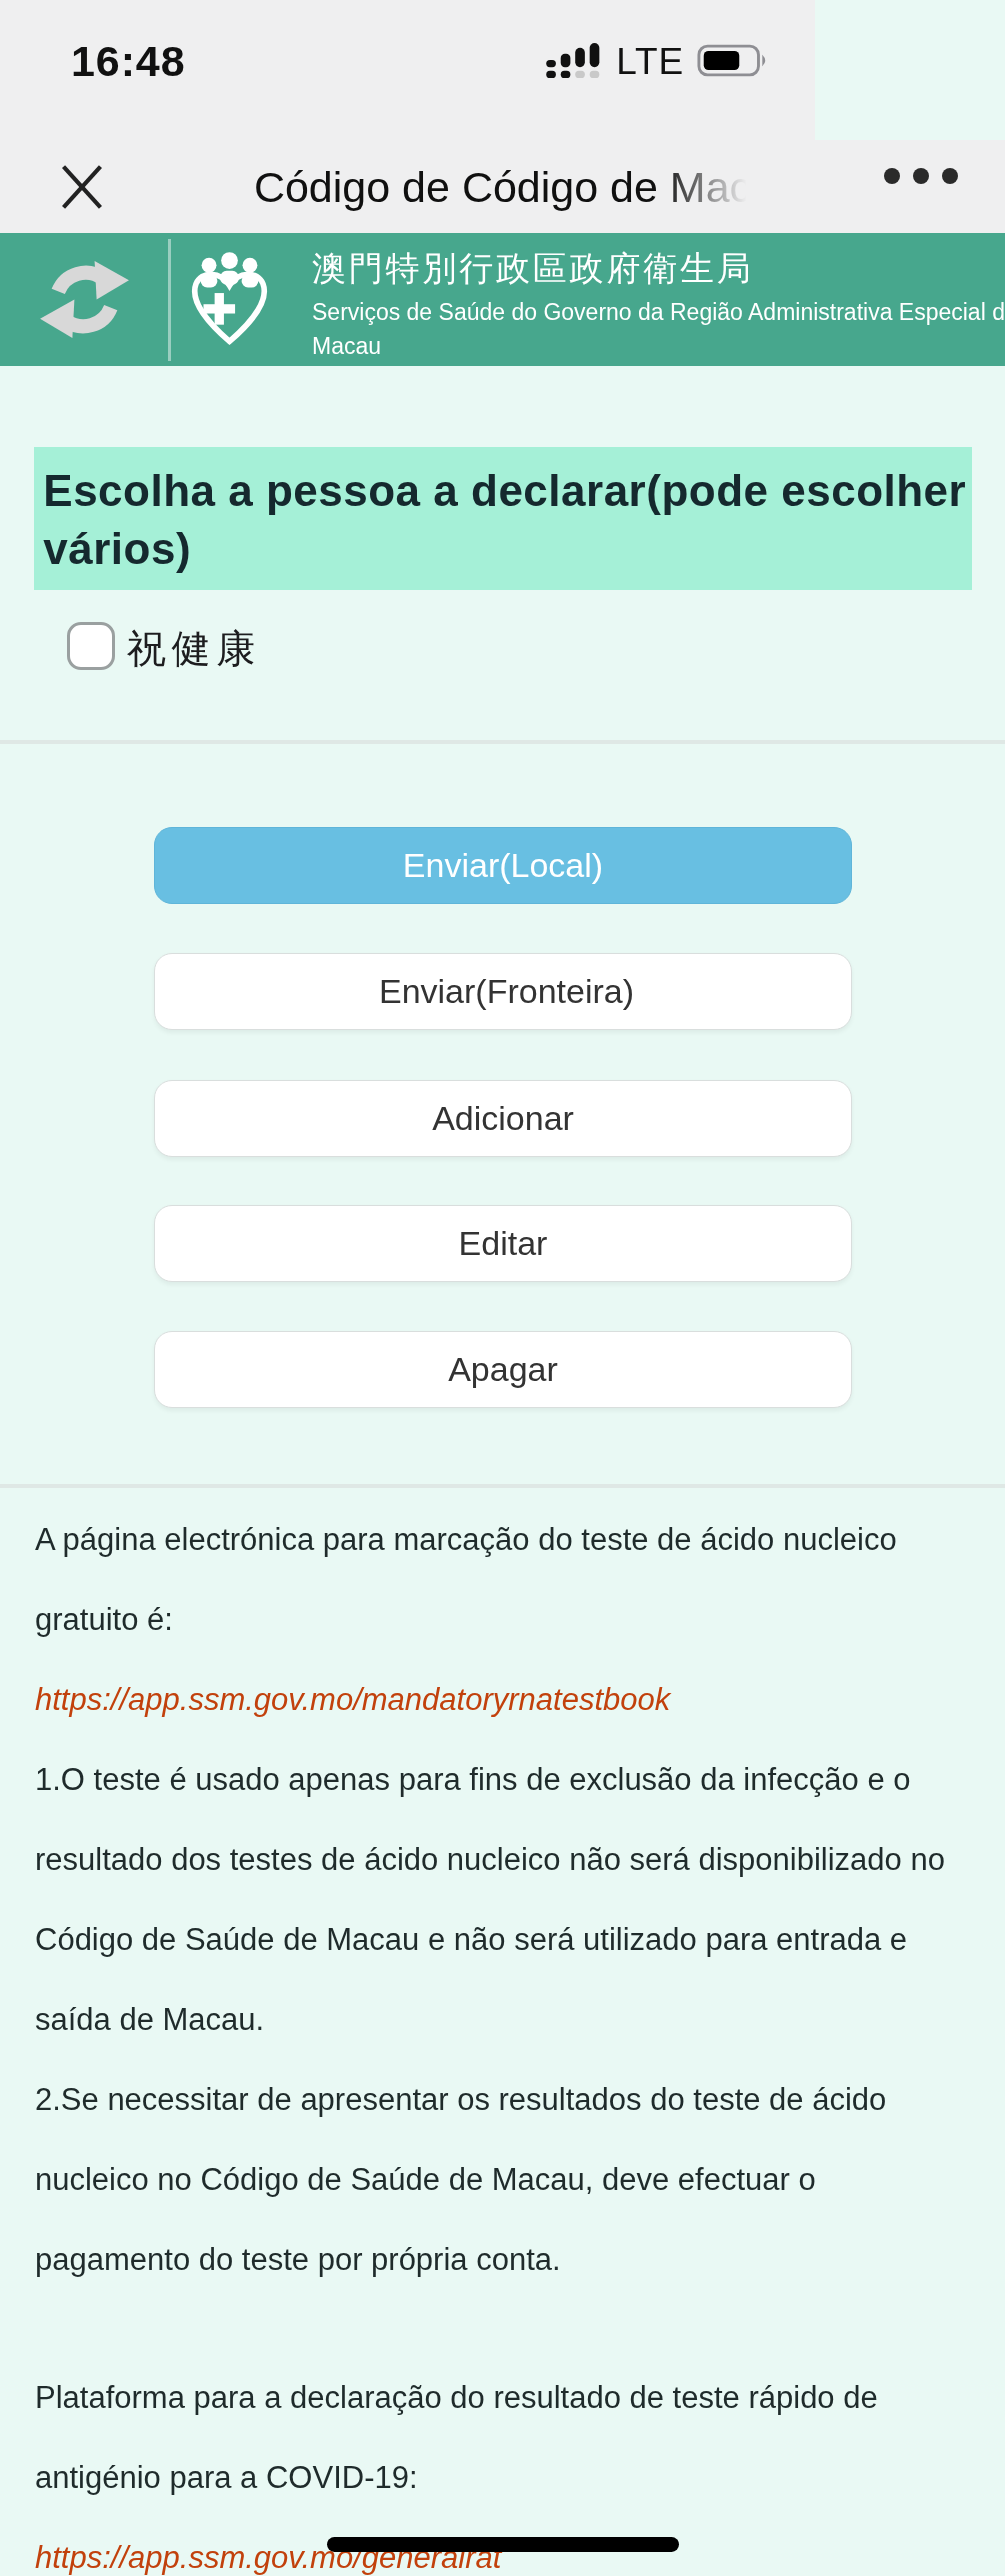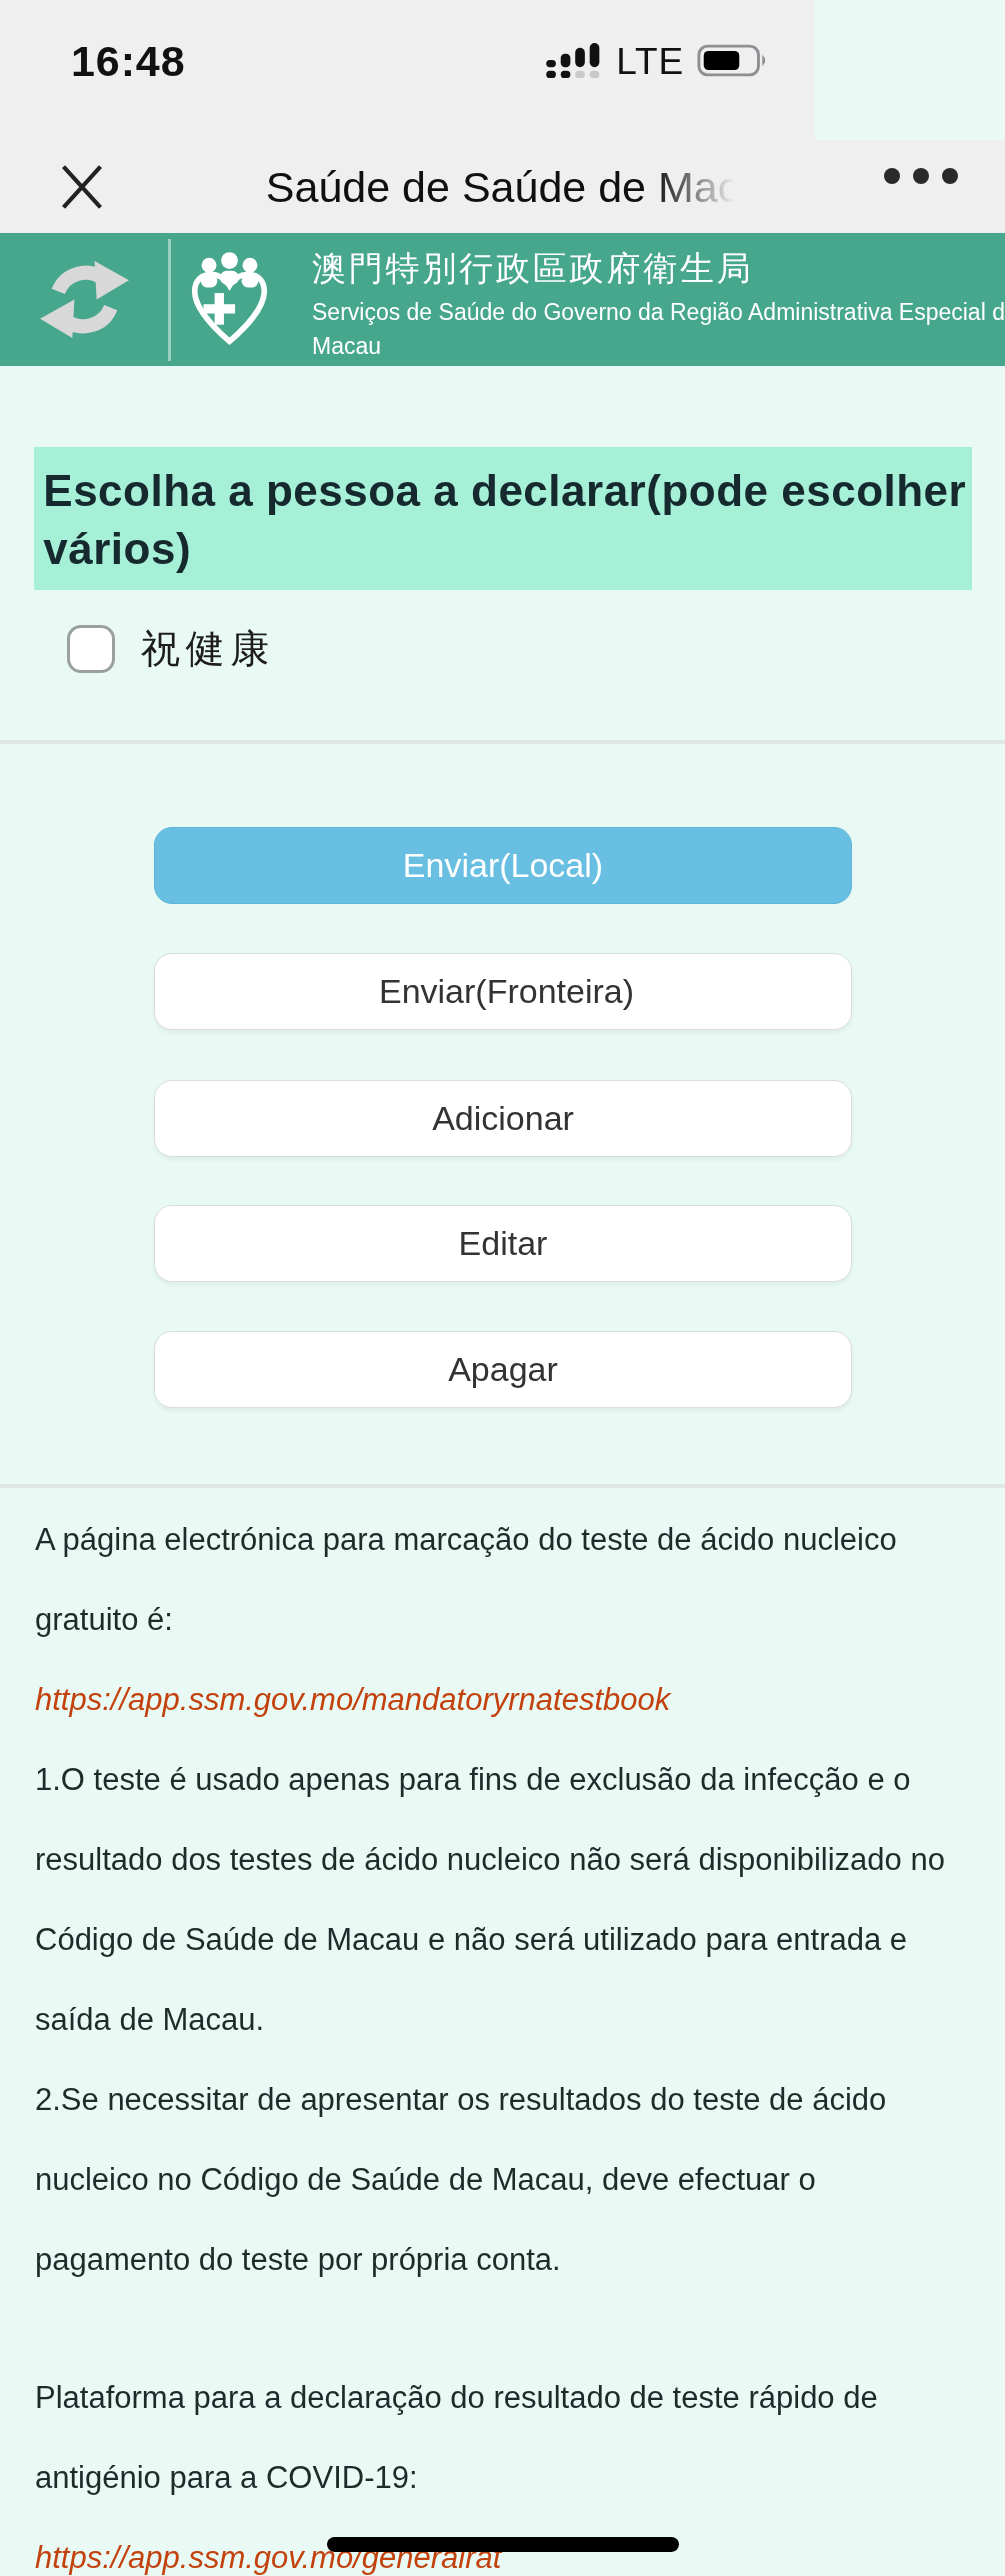--- a/index.html
+++ b/index.html
@@ -32,21 +32,21 @@
   .logo-wrap{position:absolute;left:183px;top:17px;width:93px;height:101px;}
   .agency{position:absolute;left:290px;top:13px;width:707px;color:#fff;margin-left:22px;}
   .agency-zh{font-size:34px;letter-spacing:2.8px;line-height:45px;}
   .agency-pt{font-size:23px;line-height:34px;margin-top:3.7px;}
   
   .section-title{
     position:absolute;left:34px;top:447px;width:938px;height:143px;
     background:#a5f0d7;box-sizing:border-box;padding:15px 0 0 9.3px;
     font-size:44px;font-weight:700;color:#15292e;line-height:58px;letter-spacing:0.5px;
   }
-  .person-row{position:absolute;left:67px;top:622px;display:flex;align-items:center;gap:26px;font-family:Liberation Mono, monospace;}
+  .person-row{position:absolute;left:67px;top:622px;display:flex;gap:12px;font-family:Liberation Mono, monospace;}
   .checkbox{
     width:48px;height:48px;background:#fff;border:3.7px solid #9aa0a0;border-radius:14px;box-sizing:border-box;cursor:pointer;
   }
   .person-label{font-size:39px;color:#1d1d1f;letter-spacing:5.6px;}
   .divider{position:absolute;left:0;width:1005px;height:3.7px;background:#dfe8e5;}
   .divider-1{top:740px;}
   .divider-2{top:1484px;}
   
   .btn{
     position:absolute;left:154px;width:698px;height:77px;border-radius:18px;
@@ -101,21 +101,21 @@
     </div>
   </div>
 
   <div class="navbar">
     <div class="close-btn">
       <svg width="48" height="52" viewBox="0 0 52 56">
         <line x1="6" y1="6" x2="46" y2="50" stroke="#222" stroke-width="4.5"></line>
         <line x1="46" y1="6" x2="6" y2="50" stroke="#222" stroke-width="4.5"></line>
       </svg>
     </div>
-    <div class="nav-title">Saúde de Saúde de Mac</div>
+    <div class="nav-title">Código de Código de Mac</div>
     <div class="more-btn">
         <i></i>
         <i></i>
         <i></i>
       </div>
   </div>
 
   <div class="teal">
     <div class="refresh-wrap">
       <svg width="101" height="101" viewBox="0 0 100 100">

